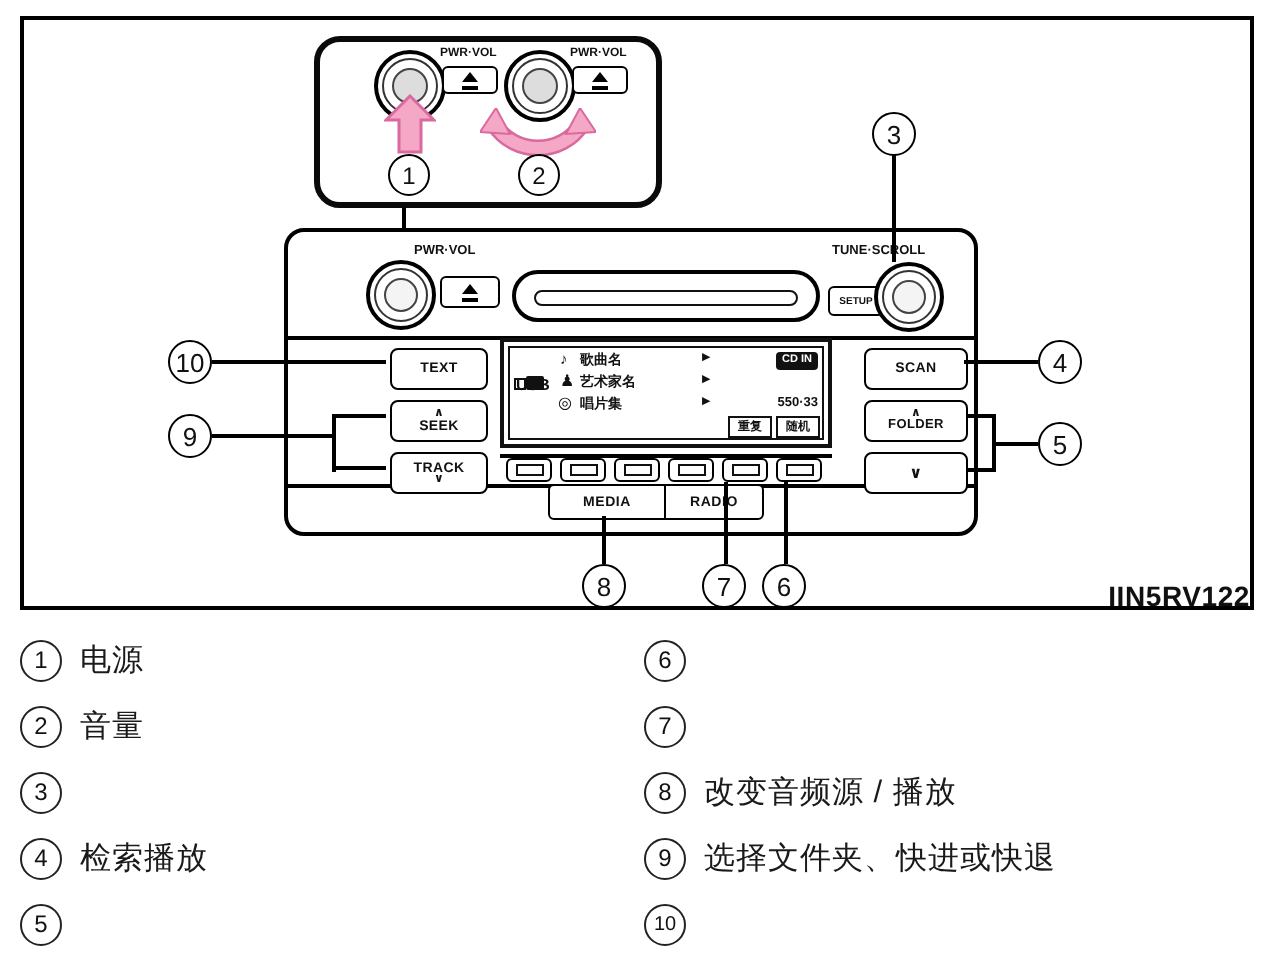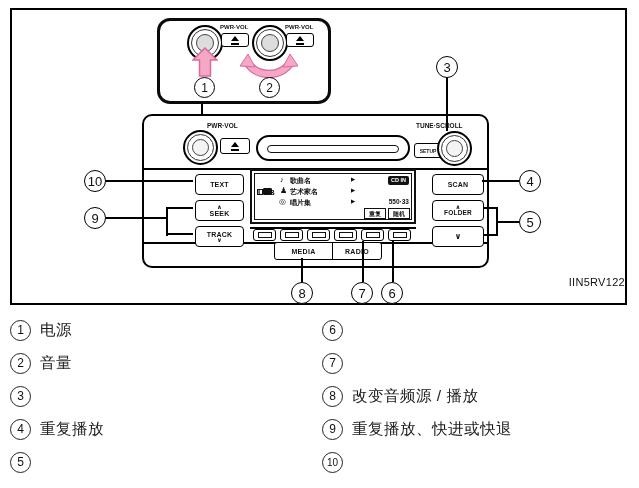--- a/index.html
+++ b/index.html
@@ -1,20 +1,20 @@
 <!DOCTYPE html>
 <html><head>
 <meta charset="utf-8">
 <style>
   html,body{margin:0;padding:0;background:#fff;}
   .canvas{position:relative;width:639px;height:488px;background:#fff;overflow:hidden;
           font-family:"Liberation Sans","DejaVu Sans",sans-serif;color:#111;}
   .abs{position:absolute;}
   .frame{position:absolute;left:10px;top:8px;width:617px;height:297px;border:2px solid #000;box-sizing:border-box;}
-  .figcode{position:absolute;top:276px;right:14px;font-size:11px;font-weight:400;letter-spacing:.3px;}
+  .figcode{position:absolute;top:290px;right:14px;font-size:14px;font-weight:700;letter-spacing:.3px;}
 
   
   .inset{position:absolute;left:157px;top:18px;width:174px;height:86px;border:3px solid #0a0a0a;border-radius:13px;background:#fff;box-sizing:border-box;}
   .klabel{position:absolute;font-size:6px;font-weight:700;letter-spacing:0;white-space:nowrap;}
 
   
   .knob{position:absolute;border:2px solid #000;border-radius:50%;background:#fff;box-sizing:border-box;}
   .knob::before{content:"";position:absolute;inset:2px;border:1px solid #333;border-radius:50%;}
   .knob::after{content:"";position:absolute;inset:7px;border:1px solid #444;border-radius:50%;background:#ddd;}
   .knob--light::after{background:#f4f4f4;}
@@ -245,37 +245,37 @@
   </div>
   <div class="legend-item" style="left:10px;top:352px;">
     <span class="legend-num">2</span>
     <span class="legend-text">音量</span>
   </div>
   <div class="legend-item" style="left:10px;top:385px;">
     <span class="legend-num">3</span>
   </div>
   <div class="legend-item" style="left:10px;top:418px;">
     <span class="legend-num">4</span>
-    <span class="legend-text">重复播放</span>
+    <span class="legend-text">检索播放</span>
   </div>
   <div class="legend-item" style="left:10px;top:451px;">
     <span class="legend-num">5</span>
   </div>
 
   <div class="legend-item" style="left:322px;top:319px;">
     <span class="legend-num">6</span>
   </div>
   <div class="legend-item" style="left:322px;top:352px;">
     <span class="legend-num">7</span>
   </div>
   <div class="legend-item" style="left:322px;top:385px;">
     <span class="legend-num">8</span>
     <span class="legend-text">改变音频源 / 播放</span>
   </div>
   <div class="legend-item" style="left:322px;top:418px;">
     <span class="legend-num">9</span>
-    <span class="legend-text">重复播放、快进或快退</span>
+    <span class="legend-text">选择文件夹、快进或快退</span>
   </div>
   <div class="legend-item" style="left:322px;top:451px;">
     <span class="legend-num" style="font-size:10px;">10</span>
   </div>
 
 </div>
 
 </body></html>

